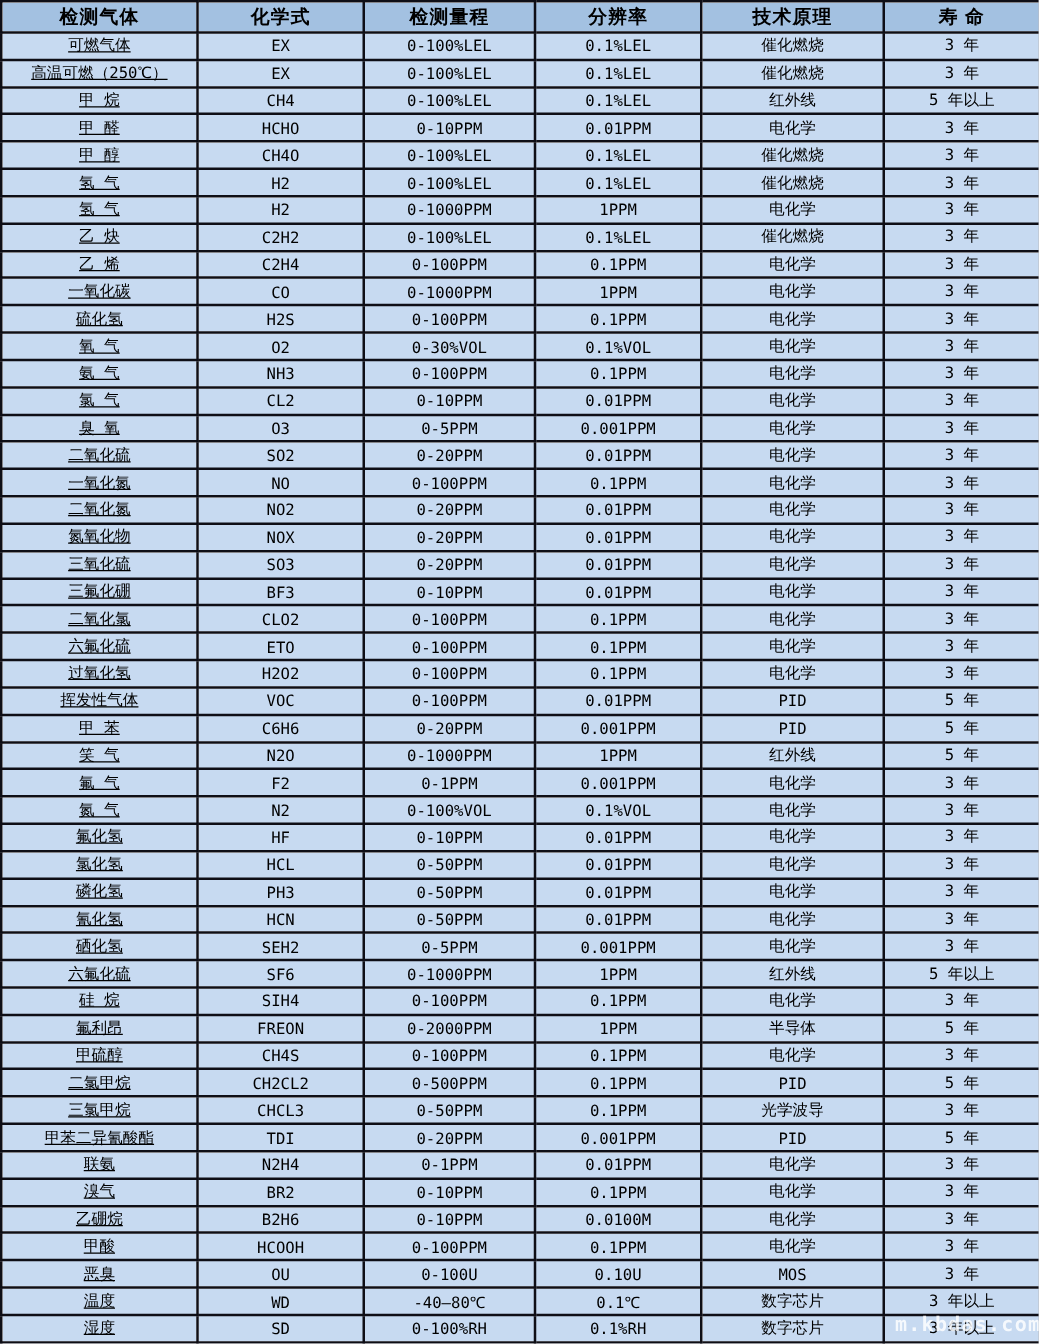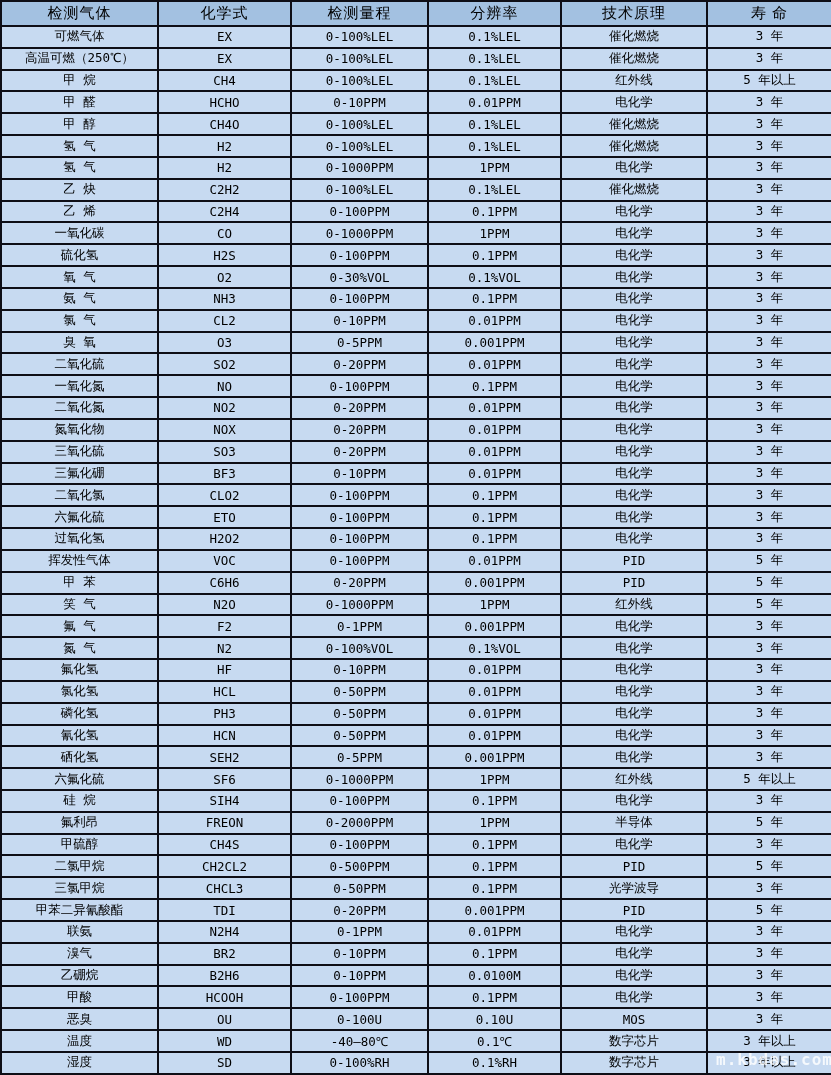--- a/index.html
+++ b/index.html
@@ -27,32 +27,33 @@
     text-align: center;
     vertical-align: middle;
     padding: 0 2px;
     overflow: hidden;
     white-space: nowrap;
     color: #000000;
   }
   table.gas-table th {
     background: #a3c1e1;
     font-size: 15px;
-    font-weight: normal;
+    font-weight: bold;
     height: 23px;
     letter-spacing: 1px;
   }
   table.gas-table td {
     background: #c7daf1;
     font-size: 12.5px;
     font-family: "DejaVu Sans Mono", "Liberation Sans", sans-serif;
   }
   td.gas-name {
     font-family: "Liberation Sans", sans-serif;
     font-size: 13px;
+    text-decoration: underline;
   }
   .watermark {
     position: absolute;
     right: -2px;
     bottom: 6px;
     font-family: "DejaVu Sans Mono", monospace;
     font-size: 16px;
     font-weight: bold;
     color: rgba(255, 255, 255, 0.82);
     letter-spacing: 1px;

